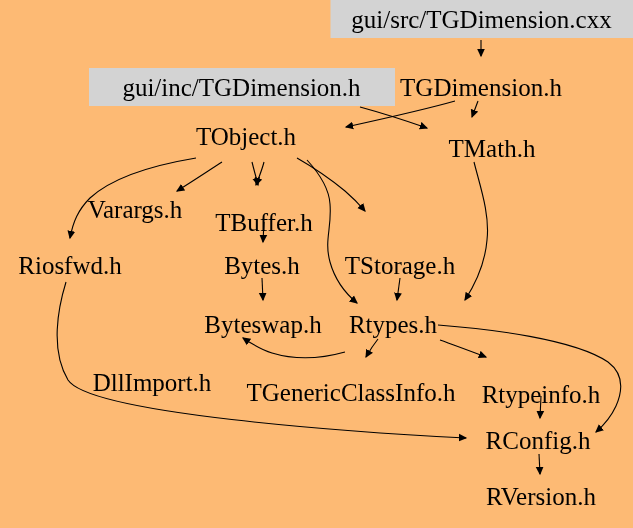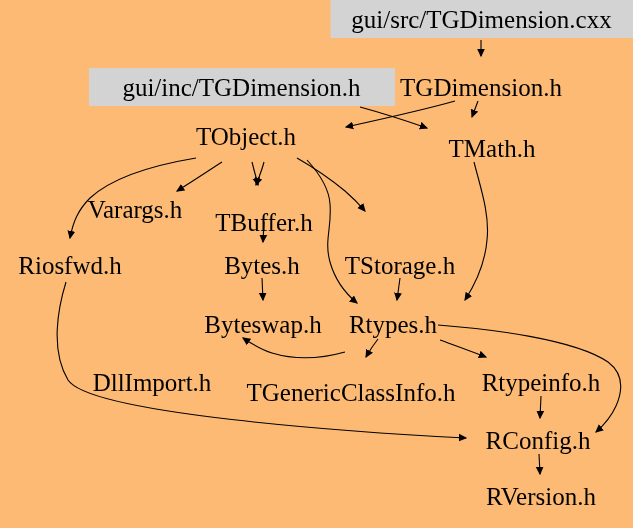--- a/index.html
+++ b/index.html
@@ -102,18 +102,18 @@
       <div class="node" style="left: 470px; top: 148px; margin-left: 22px;">TMath.h</div>
       <div class="node" style="left: 135px; top: 209px;">Varargs.h</div>
       <div class="node" style="left: 264px; top: 222px;">TBuffer.h</div>
       <div class="node" style="left: 70px; top: 265px;">Riosfwd.h</div>
       <div class="node" style="left: 262px; top: 265px;">Bytes.h</div>
       <div class="node" style="left: 400px; top: 265px;">TStorage.h</div>
       <div class="node" style="left: 263px; top: 324px; text-align: center;">Byteswap.h</div>
       <div class="node" style="left: 393px; top: 324px;">Rtypes.h</div>
       <div class="node" style="left: 152px; top: 382px;">DllImport.h</div>
       <div class="node" style="left: 351px; top: 384px; margin-top: 8px;">TGenericClassInfo.h</div>
-      <div class="node" style="left: 541px; top: 382px;">Rtypeinfo.h</div>
+      <div class="node" style="left: 541px; top: 394px;">Rtypeinfo.h</div>
       <div class="node" style="left: 538px; top: 440px;">RConfig.h</div>
       <div class="node" style="left: 541px; top: 496px;">RVersion.h</div>
     </div>
 
 </div>
 
 </body></html>

